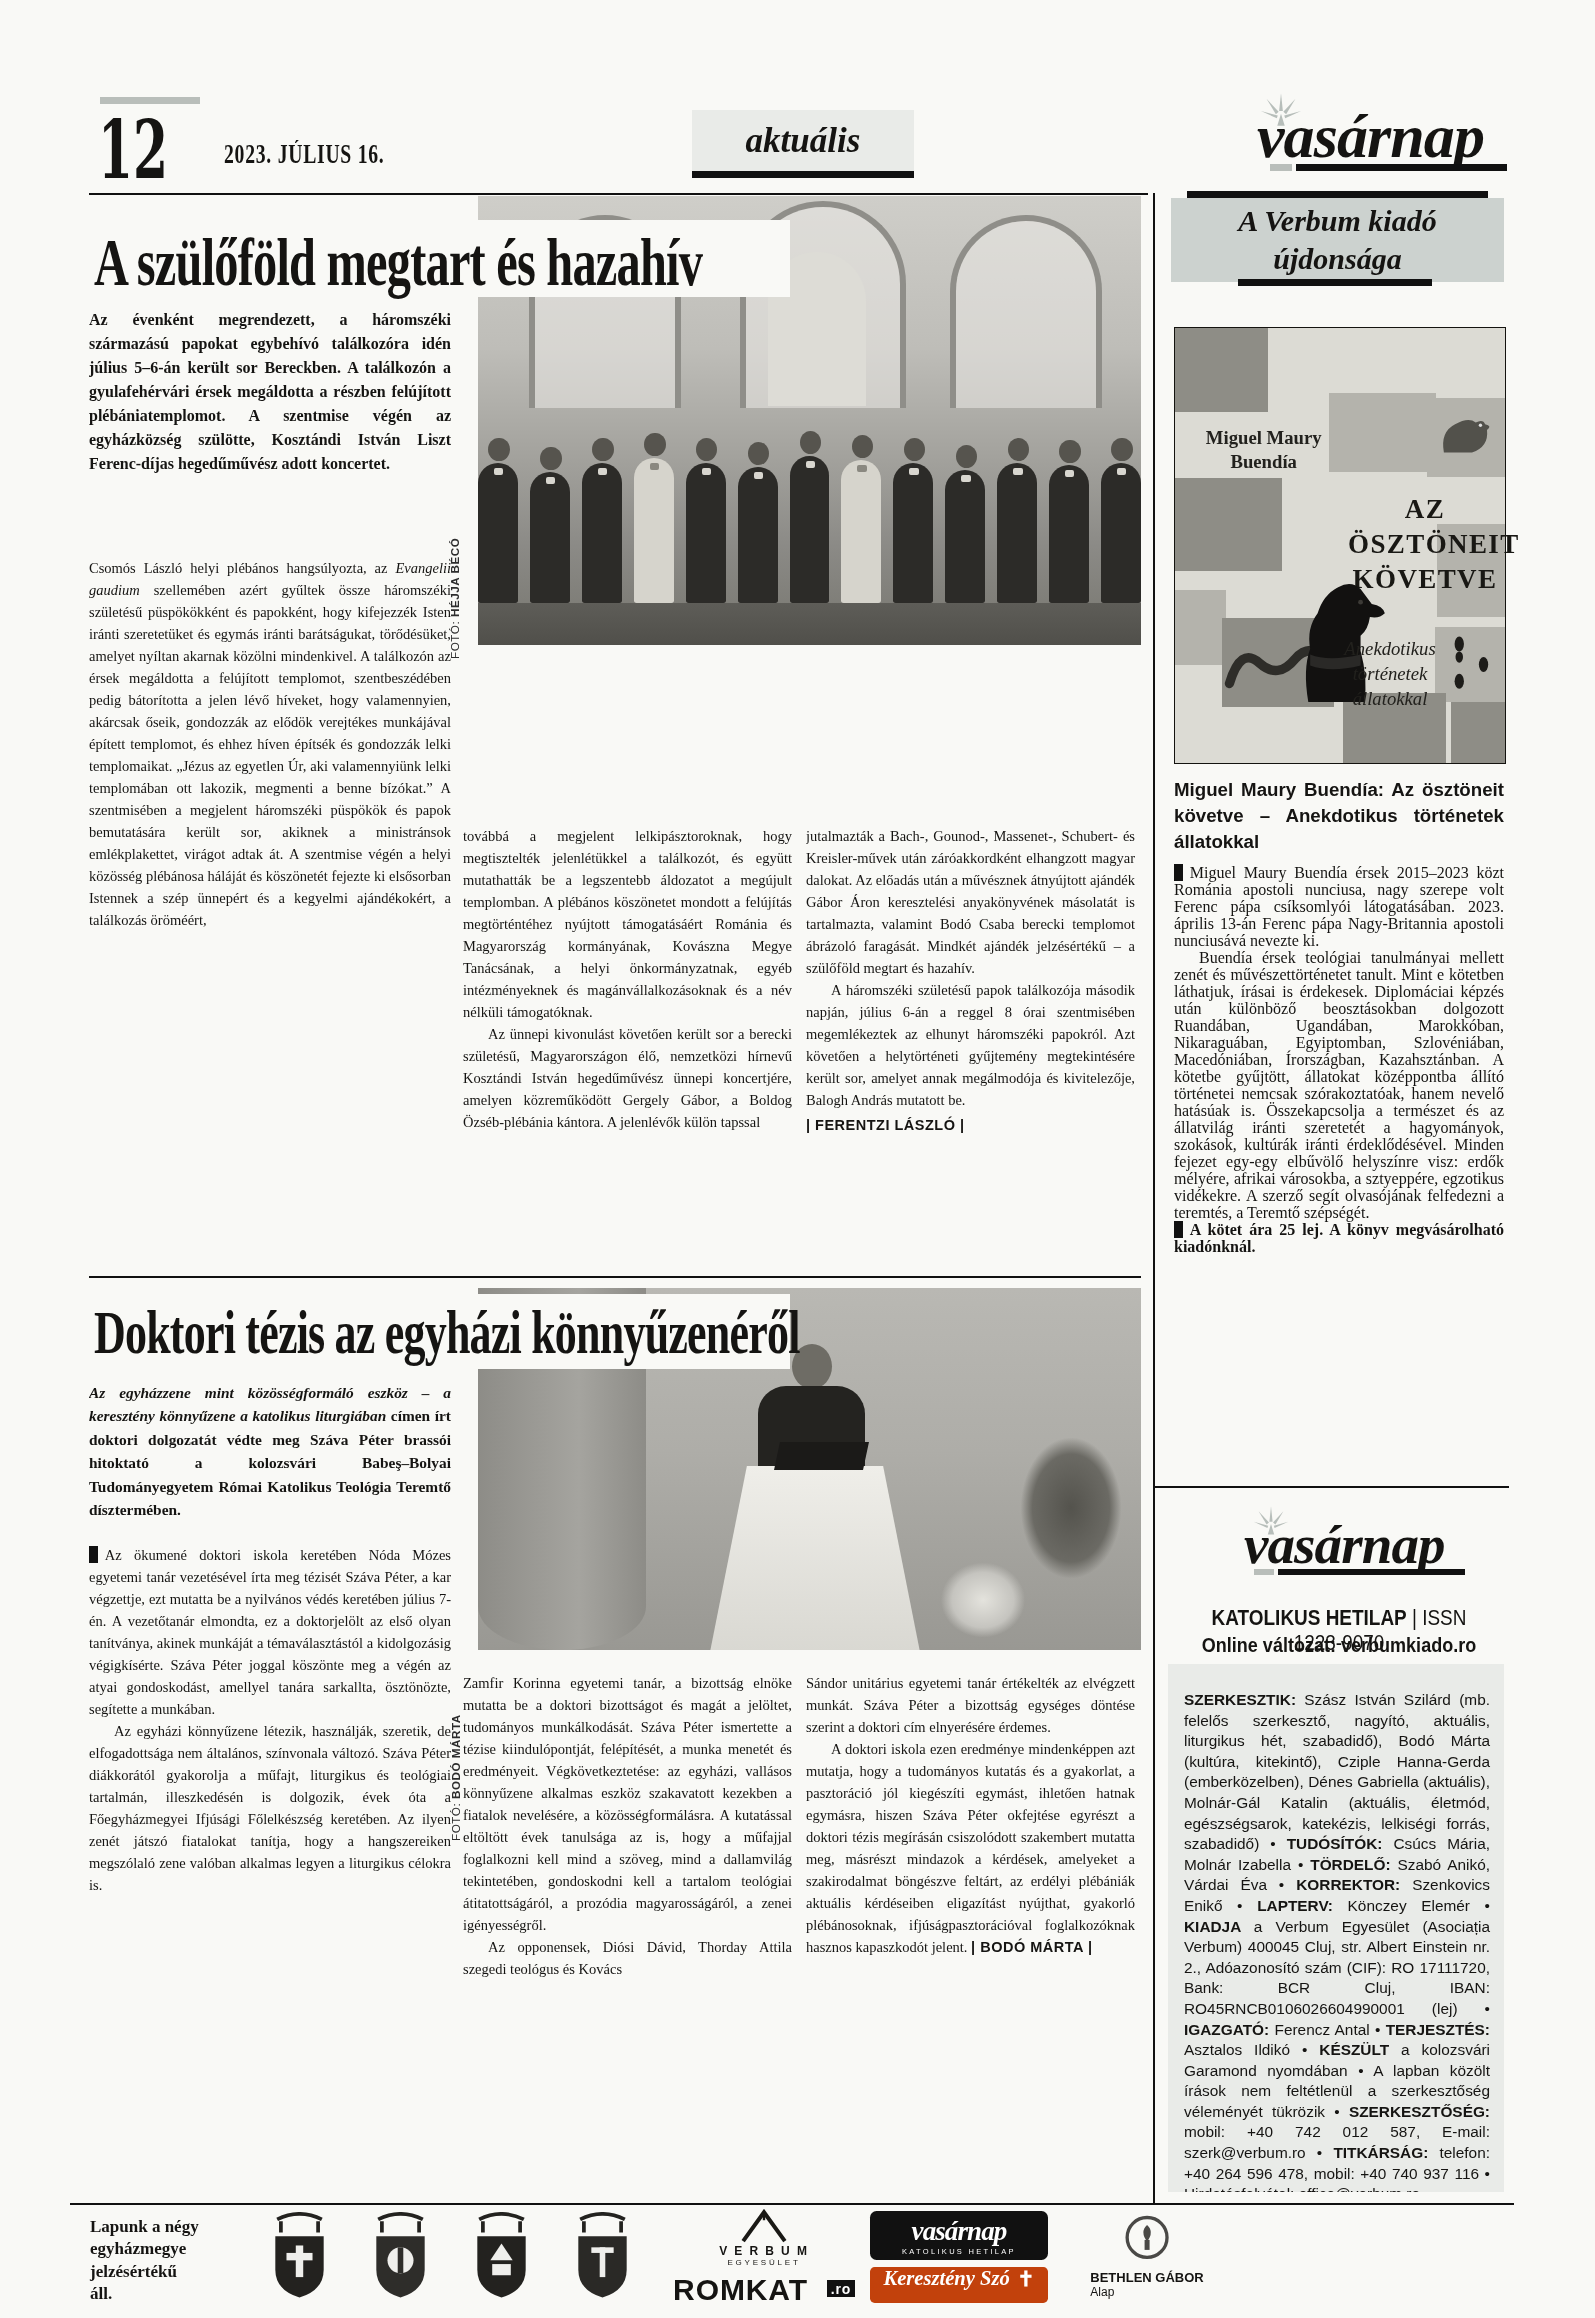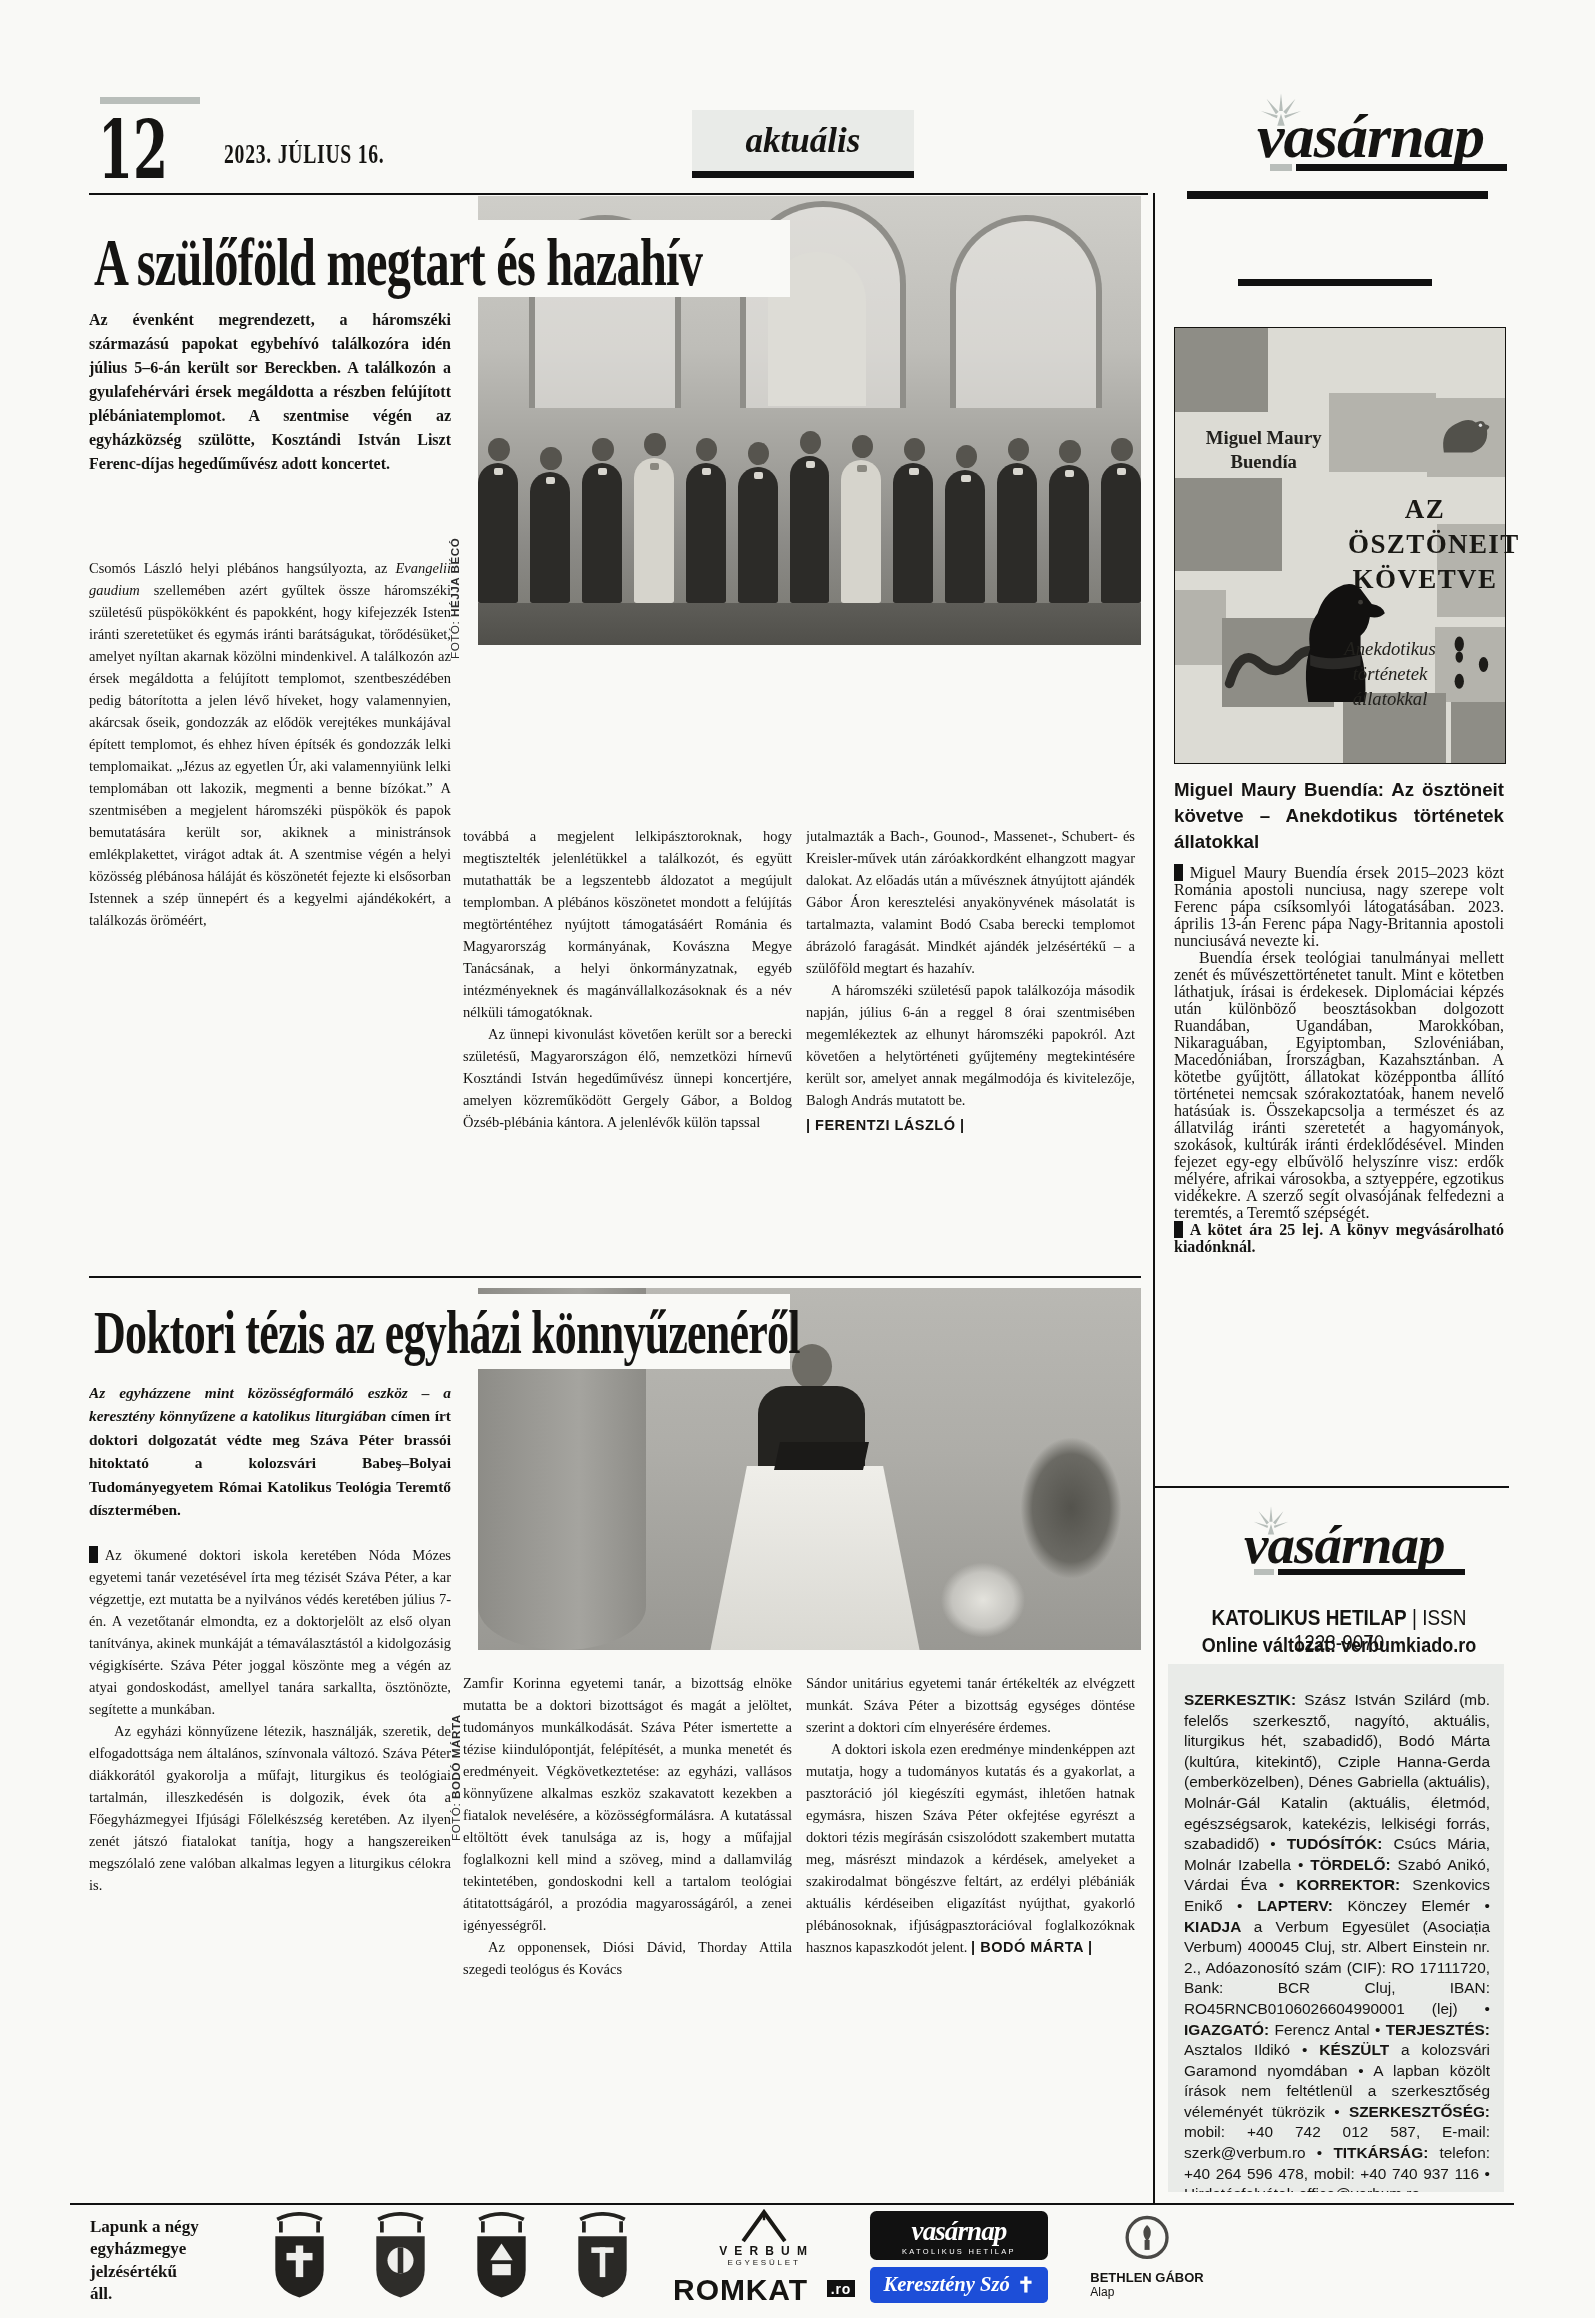--- a/index.html
+++ b/index.html
@@ -78,21 +78,21 @@
   .imprint{position:absolute;background:#e9ebe8;font-family:"Liberation Sans",sans-serif;
            font-size:15.4px;line-height:20.6px;text-align:justify;overflow:hidden;
            transform:scale(1,1);}
   .sunrays{position:absolute;}
 
   
   .serviceline{font-weight:bold;font-size:17px;line-height:22.4px;}
   .flogo-box{position:absolute;display:flex;flex-direction:column;align-items:center;justify-content:center;}
   .vas-black{background:#111;border-radius:6.5px;color:#fff;display:flex;flex-direction:column;
              align-items:center;justify-content:center;}
-  .ksz-box{background:#1d4ed8;border-radius:4.7px;color:#fff;display:flex;align-items:center;justify-content:center;
+  .ksz-box{background:#c2410c;border-radius:4.7px;color:#fff;display:flex;align-items:flex-start;justify-content:center;
            font-style:italic;font-weight:bold;font-size:20.6px;gap:7.5px;}
   .romkat{font-family:"Liberation Sans",sans-serif;font-weight:bold;font-size:30px;letter-spacing:0.9px;}
   .romkat small{font-size:14px;background:#111;color:#fff;padding:0.9px 3.7px;margin-left:19px;vertical-align:6.5px;}
 </style>
 </head>
 <body>
 
 <div class="page">
 
   <div class="grayrule" style="left:100px;top:97px;width:100px;height:6.5px;"></div>
@@ -203,20 +203,23 @@
     <p>Zamfir Korinna egyetemi tanár, a bizottság elnöke mutatta be a doktori bizottságot és magát a jelöltet, tudományos munkálkodását. Száva Péter ismertette a tézise kiindulópontját, felépítését, a munka menetét és eredményeit. Végkövetkeztetése: az egyházi, vallásos könnyűzene alkalmas eszköz szakavatott kezekben a fiatalok nevelésére, a közösségformálásra. A kutatással eltöltött évek tanulsága az is, hogy a műfajjal foglalkozni kell mind a szöveg, mind a dallamvilág tekintetében, gondoskodni kell a tartalom teológiai átitatottságáról, a prozódia magyarosságáról, a zenei igényességről.</p>
     <p>Az opponensek, Diósi Dávid, Thorday Attila szegedi teológus és Kovács</p>
   </div>
 
   <div class="jcol" style="left:806px;top:1672px;width:329px;height:407px;">
     <p>Sándor unitárius egyetemi tanár értékelték az elvégzett munkát. Száva Péter a bizottság egységes döntése szerint a doktori cím elnyerésére érdemes.</p>
     <p><span>A doktori iskola ezen eredménye mindenképpen azt mutatja, hogy a tudományos kutatás és a gyakorlat, a pasztoráció jól kiegészíti egymást, ihletően hatnak egymásra, hiszen Száva Péter okfejtése egyrészt a doktori tézis megírásán csiszolódott szakembert mutatta meg, másrészt mindazok a kérdések, amelyeket a szakirodalmat böngészve feltárt, az erdélyi plébániák aktuális kérdéseiben eligazítást nyújthat, gyakorló plébánosoknak, ifjúságpasztorációval foglalkozóknak hasznos kapaszkodót jelent. </span><span class="byline">| BODÓ MÁRTA |</span></p>
   </div>
 
   <div class="rule" style="left:1187px;top:191px;width:301px;height:7.5px;"></div>
+  <div class="sb-headbox" style="left:1171px;top:198px;width:333px;height:84px;">
+    <span style="display:block;width:290px;">A Verbum kiadó újdonsága</span>
+  </div>
   <div class="rule" style="left:1238px;top:279px;width:194px;height:7px;"></div>
 
   <div class="bookcover" style="left:1174px;top:327px;width:330px;height:435px;">
     <div class="tile t-dark" style="left:0;top:0;width:93px;height:84px;"></div>
     <div class="tile t-mid" style="left:154px;top:65px;width:107px;height:79px;"></div>
     <div class="tile t-mid" style="left:252px;top:70px;width:78px;height:79px;">
       <svg width="75" height="75" viewBox="0 0 80 80">
         <path d="M18 58 Q14 36 30 28 Q44 20 52 26 Q60 22 62 28 Q70 30 64 34 Q66 52 48 58 Z" fill="#52514b"></path>
         <circle cx="57" cy="29" r="1.8" fill="#ddd"></circle>
       </svg>

